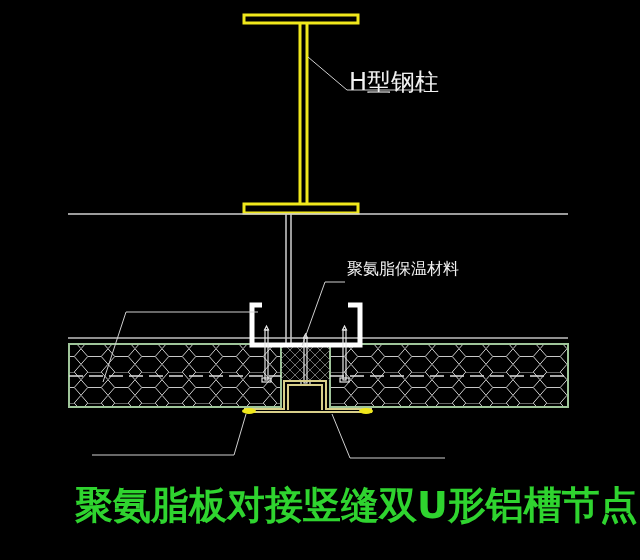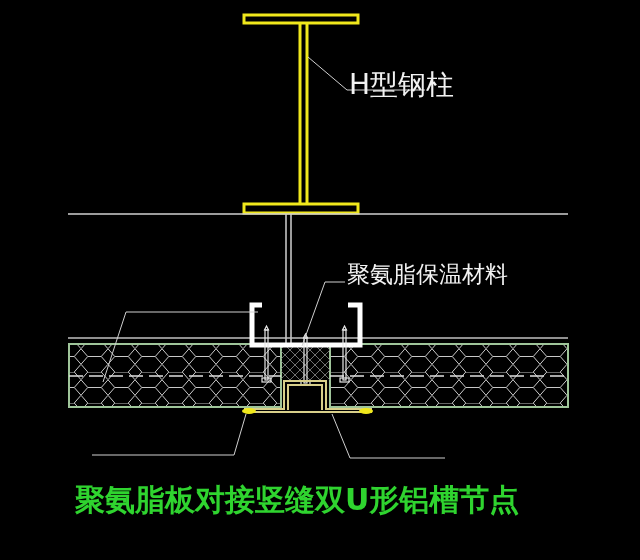--- a/index.html
+++ b/index.html
@@ -1,19 +1,19 @@
 <!DOCTYPE html>
 <html><head>
 <meta charset="utf-8">
 <style>
   html, body { margin:0; padding:0; background:#000; }
   #canvas { position:relative; width:640px; height:560px; background:#000; overflow:hidden; }
   svg { position:absolute; left:0; top:0; }
-  .lbl { position:absolute; color:#f2f2f2; font-family:"DejaVu Sans", sans-serif; font-size:23px; white-space:nowrap; letter-spacing:0px; }
-  .title { position:absolute; color:#2fd42f; font-family:"DejaVu Sans", sans-serif; font-size:30px; font-weight:bold; white-space:nowrap; letter-spacing:0px; }
+  .lbl { position:absolute; color:#f2f2f2; font-family:"DejaVu Sans", sans-serif; font-size:16px; white-space:nowrap; letter-spacing:0px; }
+  .title { position:absolute; color:#2fd42f; font-family:"DejaVu Sans", sans-serif; font-size:38px; font-weight:bold; white-space:nowrap; letter-spacing:0px; }
 </style>
 </head>
 <body>
 
 <div id="canvas">
   <svg width="640" height="560" viewBox="0 0 640 560">
     <defs>
       <pattern id="hex" x="0" y="0" width="27" height="31" patternUnits="userSpaceOnUse">
         <path d="M0,7.75 L6.75,0 L20.25,0 L27,7.75 M0,7.75 L6.75,15.5 L20.25,15.5 L27,7.75 M6.75,15.5 L0,23.25 L6.75,31 M20.25,15.5 L27,23.25 L20.25,31" fill="none" stroke="#c8c8c8" stroke-width="1"></path>
       </pattern>
@@ -77,16 +77,16 @@
     <g stroke="#d0d0d0" stroke-width="1" fill="none">
       <polyline points="308,57 347,90 425,90"></polyline>
       <polyline points="345,282 325,282 302,346"></polyline>
       <polyline points="126,312 258,312"></polyline>
       <line x1="126" y1="312" x2="103" y2="382"></line>
       <polyline points="246,414 234,455 92,455"></polyline>
       <polyline points="332,414 350,458 445,458"></polyline>
     </g>
   </svg>
 
-  <div class="lbl" style="left:349px;top:66px;font-size:28px;">H型钢柱</div>
+  <div class="lbl" style="left:349px;top:66px;font-size:24px;">H型钢柱</div>
   <div class="lbl" style="left:347px;top:259px;">聚氨脂保温材料</div>
   <div class="title" style="left:75px;top:480px;">聚氨脂板对接竖缝双U形铝槽节点</div>
 </div>
 
 </body></html>

